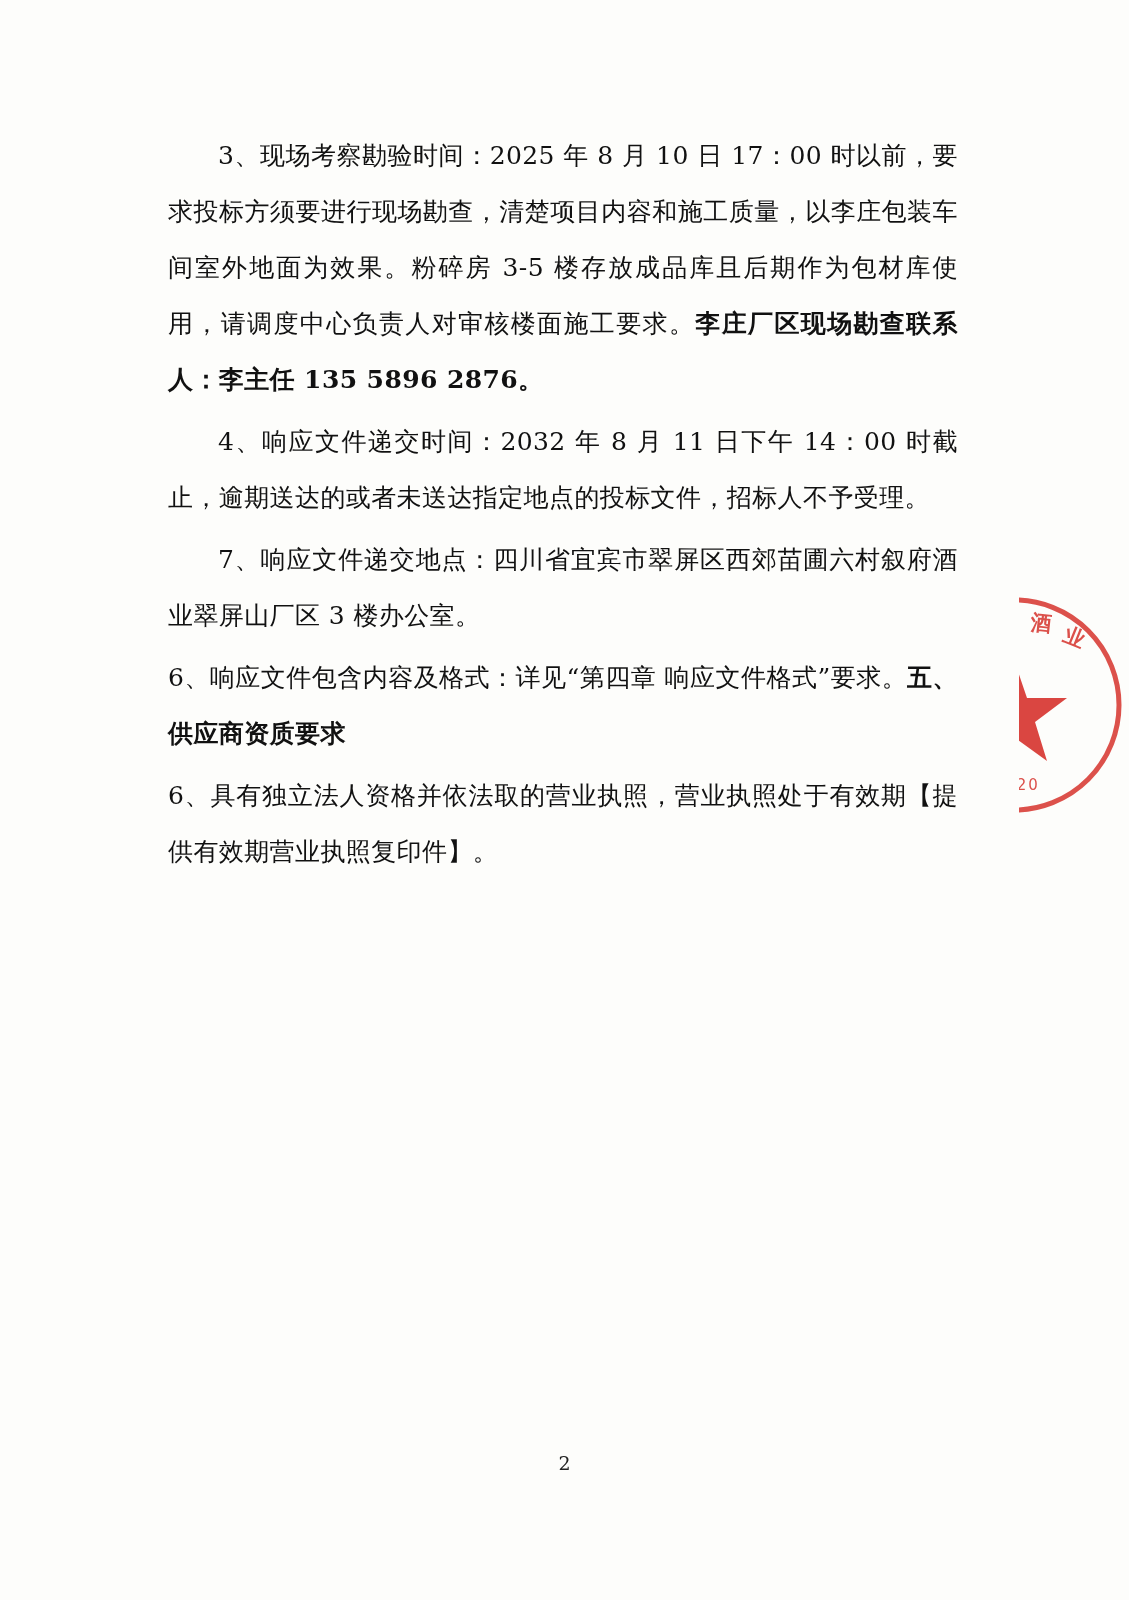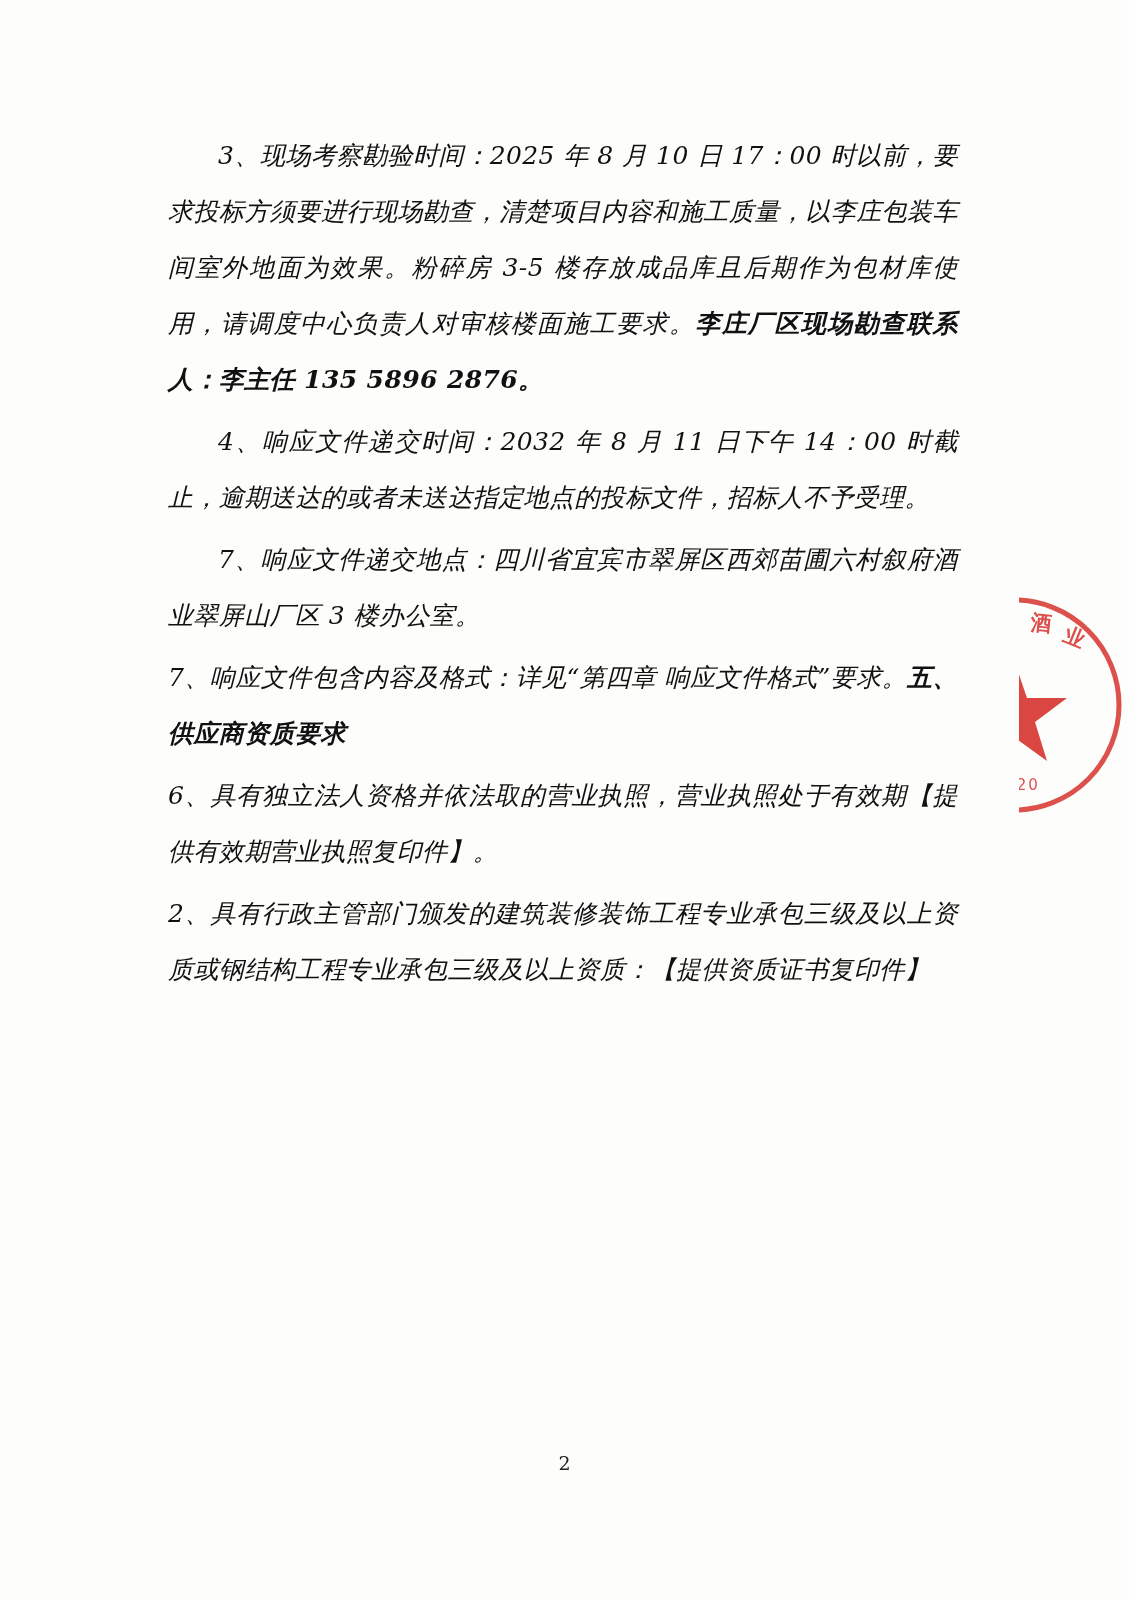--- a/index.html
+++ b/index.html
@@ -22,21 +22,20 @@
     top: 128px;
     width: 790px;
   }
   p.para {
     margin: 0 0 6px 0;
     font-size: 25px;
     line-height: 56px;
     letter-spacing: 0.4px;
     text-align: justify;
     text-justify: inter-ideograph;
-    font-style: italic;
   }
   p.indent {
     text-indent: 50px;
   }
   .bold {
     font-weight: bold;
   }
   .page-number {
     position: absolute;
     left: 0;
@@ -77,30 +76,27 @@
     <p class="para indent">
       <span>4、响应文件递交时间：2032 年 8 月 11 日下午 14：00 时截止，逾期送达的或者未送达指定地点的投标文件，招标人不予受理。</span>
     </p>
 
     <p class="para indent">
       <span>7、响应文件递交地点：四川省宜宾市翠屏区西郊苗圃六村叙府酒业翠屏山厂区 3 楼办公室。</span>
     </p>
 
 
     <p class="para">
-      <span>7、响应文件包含内容及格式：详见“第四章 响应文件格式”要求。</span><span class="bold">五、供应商资质要求</span>
+      <span>6、响应文件包含内容及格式：详见“第四章 响应文件格式”要求。</span><span class="bold">五、供应商资质要求</span>
     </p>
 
     <p class="para">
       <span>6、具有独立法人资格并依法取的营业执照，营业执照处于有效期【提供有效期营业执照复印件】。</span>
     </p>
 
-    <p class="para">
-      <span>2、具有行政主管部门颁发的建筑装修装饰工程专业承包三级及以上资质或钢结构工程专业承包三级及以上资质：【提供资质证书复印件】</span>
-    </p>
 
 
 
   </div>
 
   <div class="seal-wrap">
     <div class="seal-inner">
       <svg width="230" height="240" viewBox="0 0 230 240" xmlns="http://www.w3.org/2000/svg">
         <g fill="none" stroke="#d6322c" stroke-width="5" opacity="0.85">
           <circle cx="115" cy="120" r="105"></circle>

